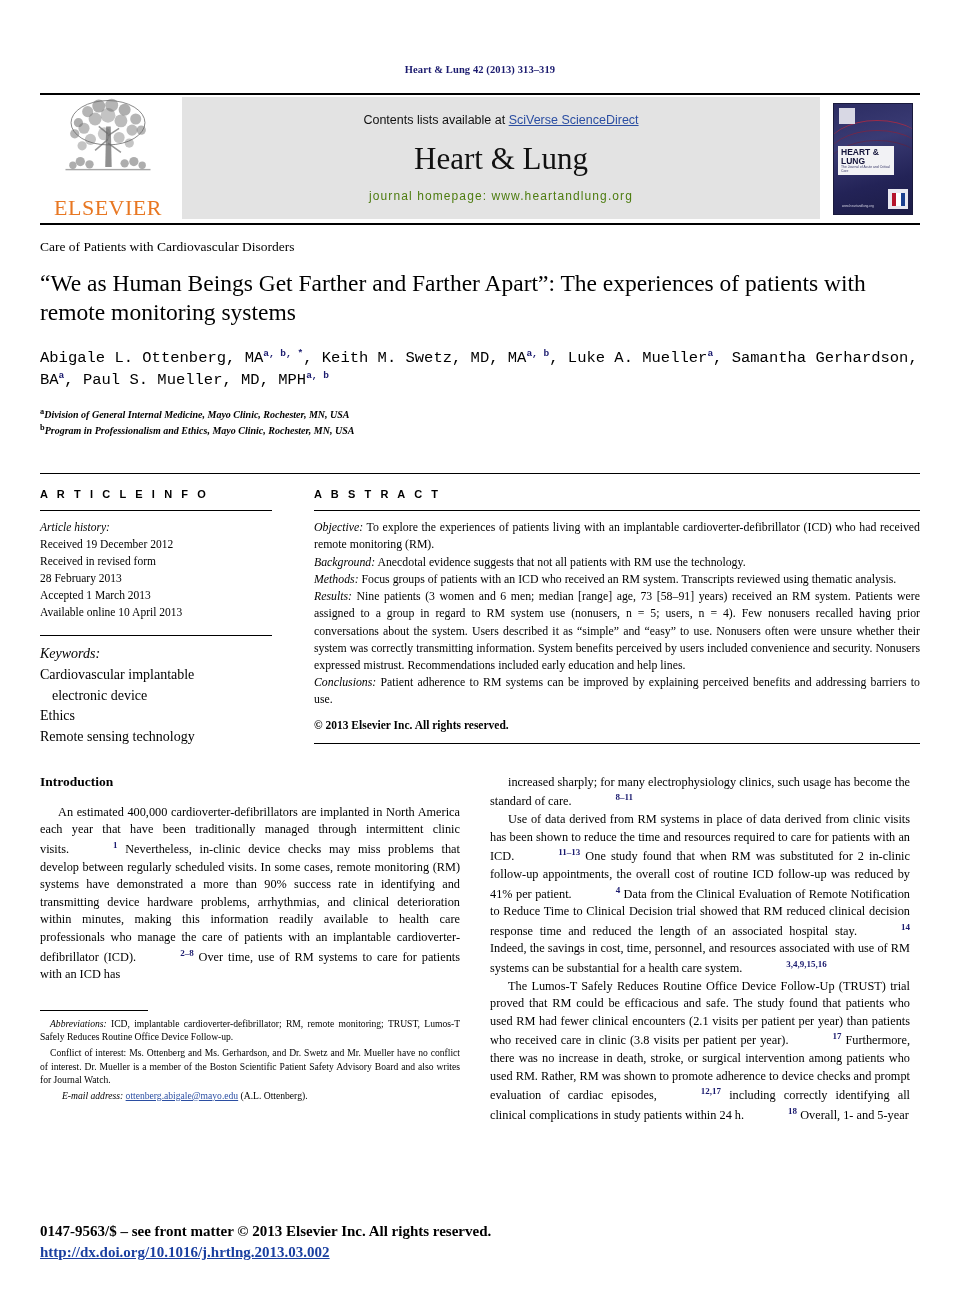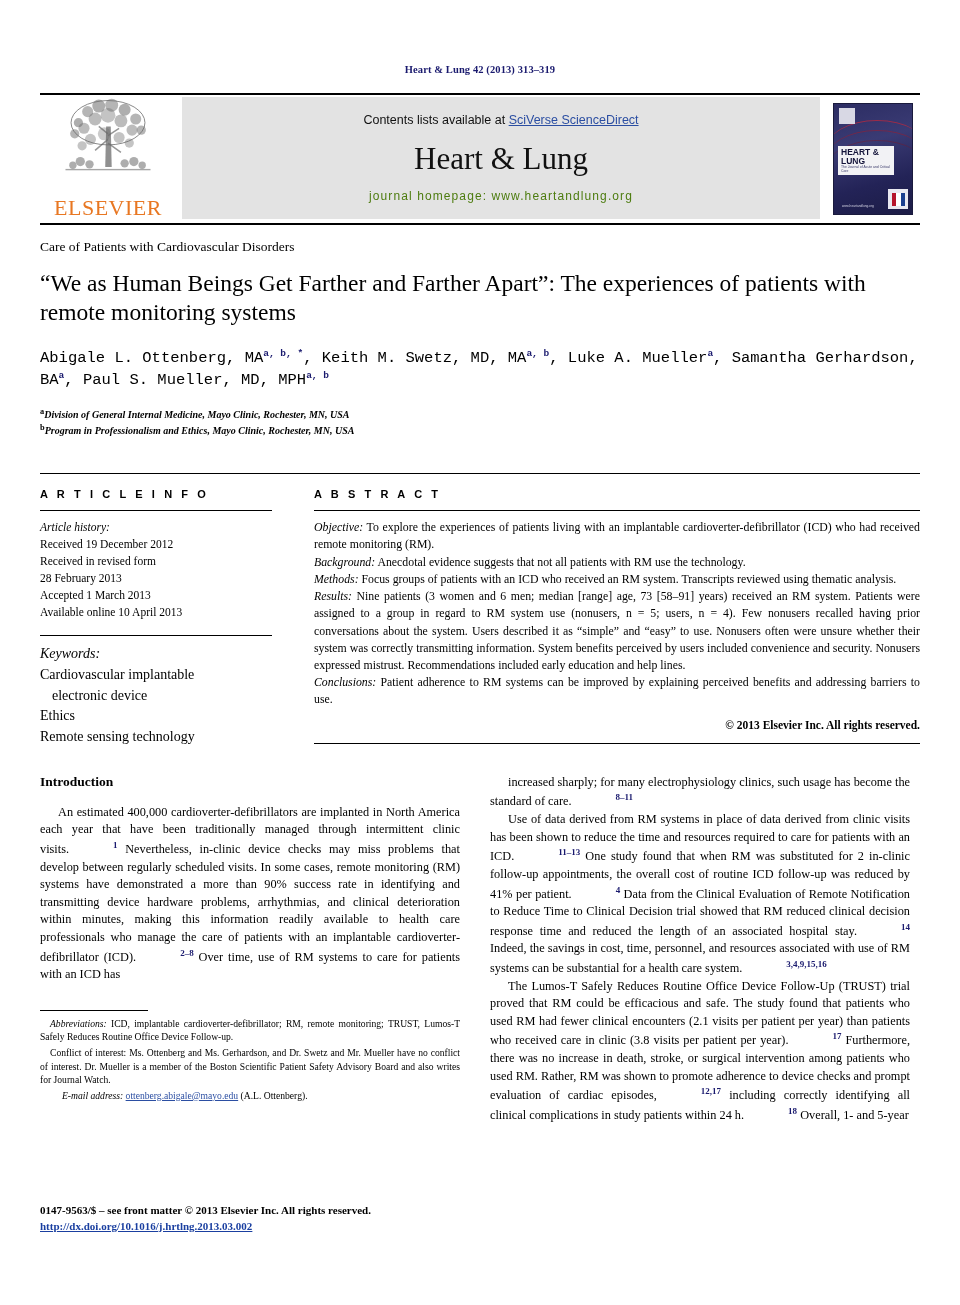--- a/index.html
+++ b/index.html
@@ -191,21 +191,21 @@
   .kw-block .lab { font-style: italic; }
   .kw-indent { padding-left: 12px; }
   .abstract-body {
     font-size: 11.8px;
     line-height: 1.46;
     text-align: justify;
   }
   .abstract-body p { margin: 0; }
   .abstract-body .lab { font-style: italic; }
   .copyright {
-    text-align: right;
+    text-align: left;
     font-size: 11.5px;
     margin-top: 10px;
     font-weight: bold;
   }
   .abs-rule { border-top: 1.2px solid #000; margin-top: 12px; }
 
   
   .body-cols {
     display: flex;
     gap: 30px;
@@ -242,22 +242,22 @@
     text-indent: 10px;
     margin: 0 0 2px 0;
   }
   .fn .lab { font-style: italic; }
   .fn .email { color: #2b4ea2; }
   .fn-email { text-indent: 22px; }
 
   
   .page-footer {
     position: absolute;
-    left: 40px; bottom: 70px;
-    font-size: 11px;
+    left: 40px; bottom: 41px;
+    font-size: 15px;
     line-height: 1.45;
     font-weight: bold;
   }
   .page-footer .doi { color: #1a3fa0; }
 </style>
 </head>
 <body>
 
 <div class="page">
 

